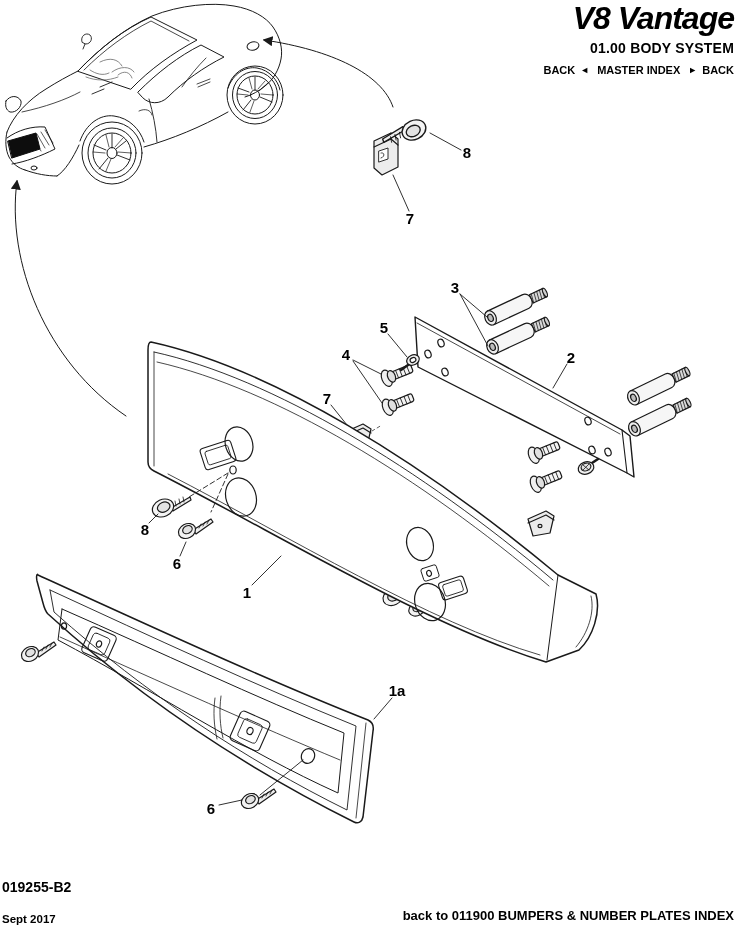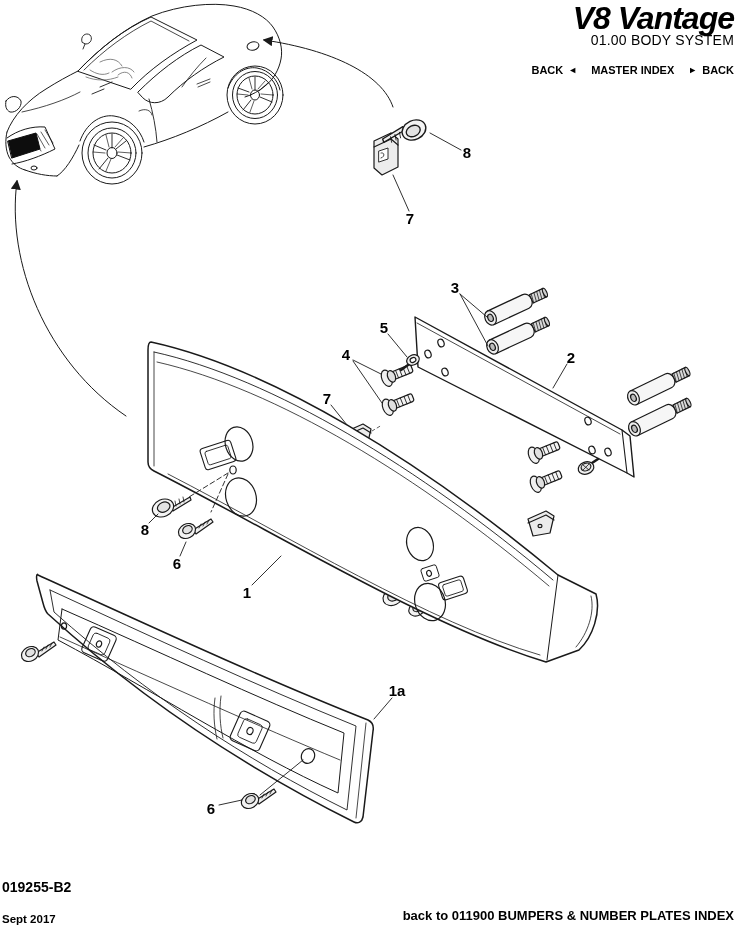--- a/index.html
+++ b/index.html
@@ -8,26 +8,26 @@
     font-family:"Liberation Sans", sans-serif; color:#000; overflow:hidden;
   }
   .diagram-svg { position:absolute; left:0; top:0; width:737px; height:928px; }
 
   .logo {
     position:absolute; top:0px; right:3px;
     font-size:32px; font-weight:bold; font-style:italic;
     letter-spacing:-1px; white-space:nowrap;
   }
   .subtitle {
-    position:absolute; top:32px; right:3px;
-    font-size:14px; font-weight:normal; letter-spacing:.2px; white-space:nowrap;
+    position:absolute; top:40px; right:3px;
+    font-size:14px; font-weight:bold; letter-spacing:.2px; white-space:nowrap;
   }
   .nav {
     position:absolute; top:64px; right:3px;
-    display:flex; gap:14px; align-items:center;
+    display:flex; gap:8px; align-items:center;
     font-size:11px; font-weight:bold; white-space:nowrap;
   }
   .nav .navlink { display:flex; gap:5px; cursor:pointer; }
   .nav .tri { font-size:9px; position:relative; top:1px; }
 
   .callout {
     position:absolute; transform:translate(-50%,-50%);
     font-size:15px; font-weight:bold; line-height:1;
   }
 

